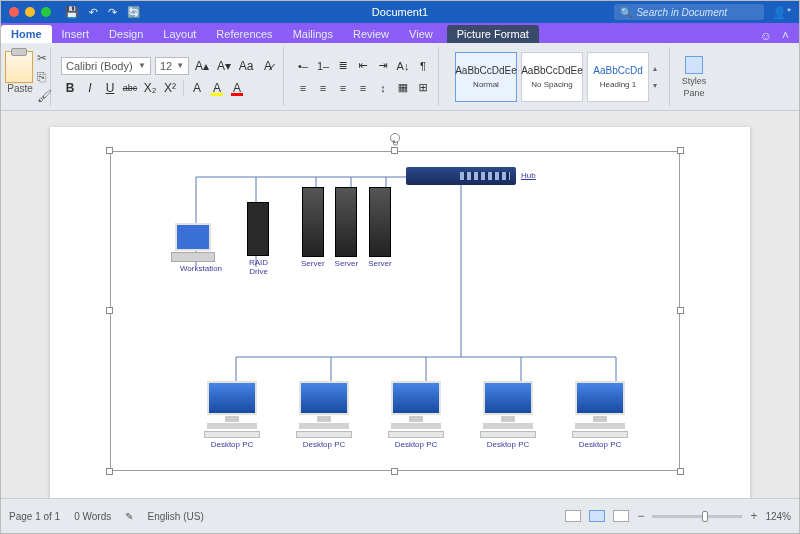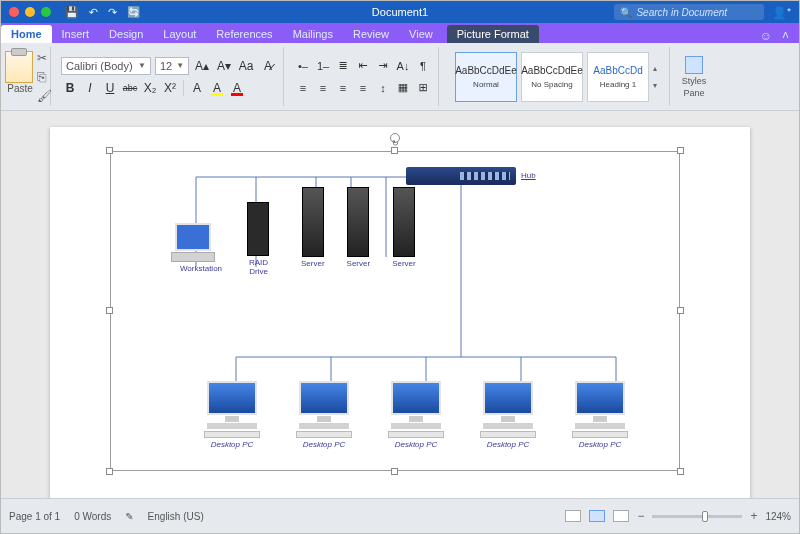--- a/index.html
+++ b/index.html
@@ -78,24 +78,24 @@
   .node-label{font-size:8px; color:#3a3a9c; text-align:center; margin-top:2px;}
   .hub{position:absolute; left:290px; top:10px; width:110px; height:18px; background:linear-gradient(#2a4a8c,#1a2a5c); border-radius:2px;}
   .hub:after{content:""; position:absolute; right:6px; top:5px; width:50px; height:8px; background:repeating-linear-gradient(90deg,#9ab5e0 0 4px,#1a2a5c 4px 7px);}
   .hub-lbl{position:absolute; left:405px; top:14px; font-size:8px; color:#3a3a9c;text-decoration:underline;}
   .workstation{position:absolute; left:55px; top:66px; width:60px;}
   .ws-mon{width:36px; height:28px; background:#3a6fd6; border:2px solid #e3e3e3; margin-left:4px;}
   .ws-base{width:44px; height:10px; background:#d2d2d2; border:1px solid #aaa; margin-top:1px;}
   .raid{position:absolute; left:125px; top:45px; width:35px;}
   .raid-box{width:22px; height:54px; background:#2a2a2a; border:1px solid #000; margin-left:6px;}
   .server{width:22px; height:70px; background:linear-gradient(#555,#222); border:1px solid #000; display:inline-block;}
-  .servers{position:absolute; left:185px; top:30px; display:flex; gap:22px;}
+  .servers{position:absolute; left:185px; top:30px; display:flex; gap:10px;}
   .srv-single{display:flex; flex-direction:column; align-items:center;}
 
-  .desk-row{position:absolute; left:80px; bottom:16px; display:flex; gap:20px;font-style:italic;}
+  .desk-row{position:absolute; left:80px; bottom:16px; display:flex; gap:20px;}
   .desktop{display:flex; flex-direction:column; align-items:center; width:72px;}
   .dk-mon{width:50px; height:34px; background:linear-gradient(#4585e6,#1a4aa0); border:2px solid #e3e3e3;}
   .dk-stand{width:14px; height:6px; background:#ccc; margin-top:1px;}
   .dk-base{width:50px; height:6px; background:#d2d2d2; margin-top:1px;}
   .dk-kb{width:56px; height:7px; background:#e6e6e6; border:1px solid #bbb; margin-top:2px;}
 
   svg.wires{position:absolute; inset:0; width:100%; height:100%; pointer-events:none;}
   svg.wires line{stroke:#5a78b5; stroke-width:1;}
 
   

